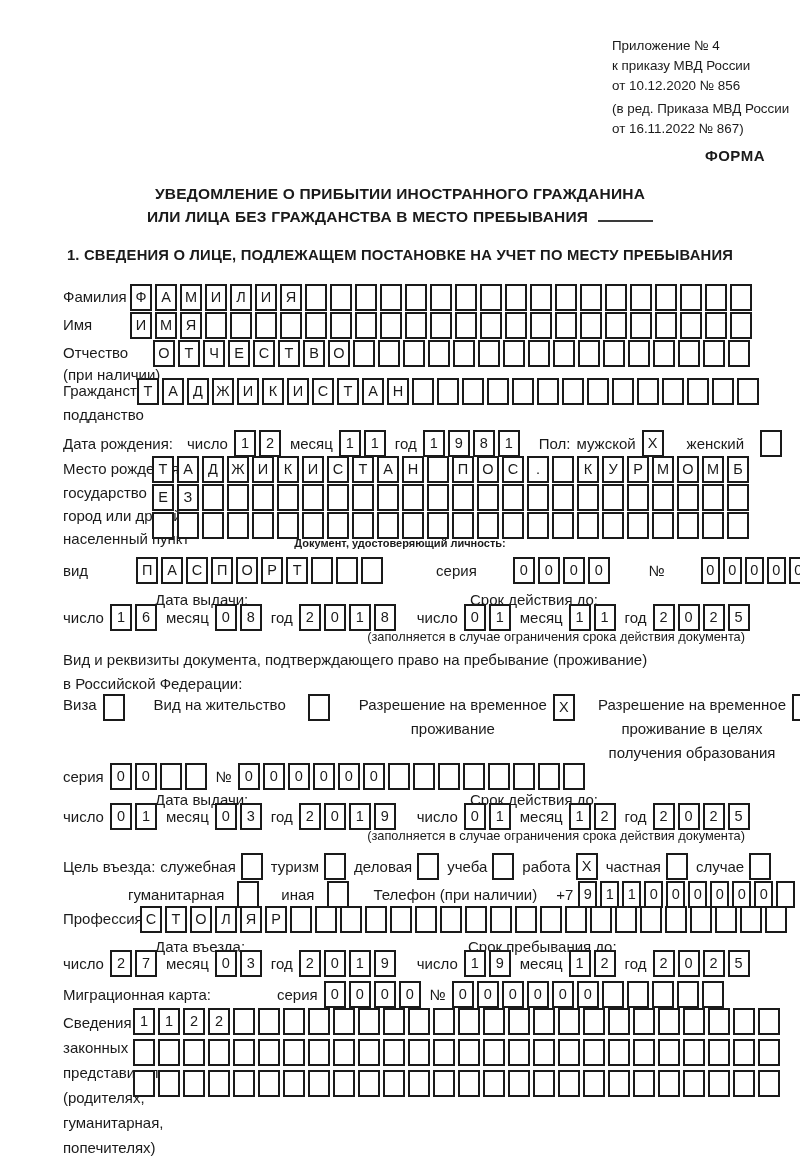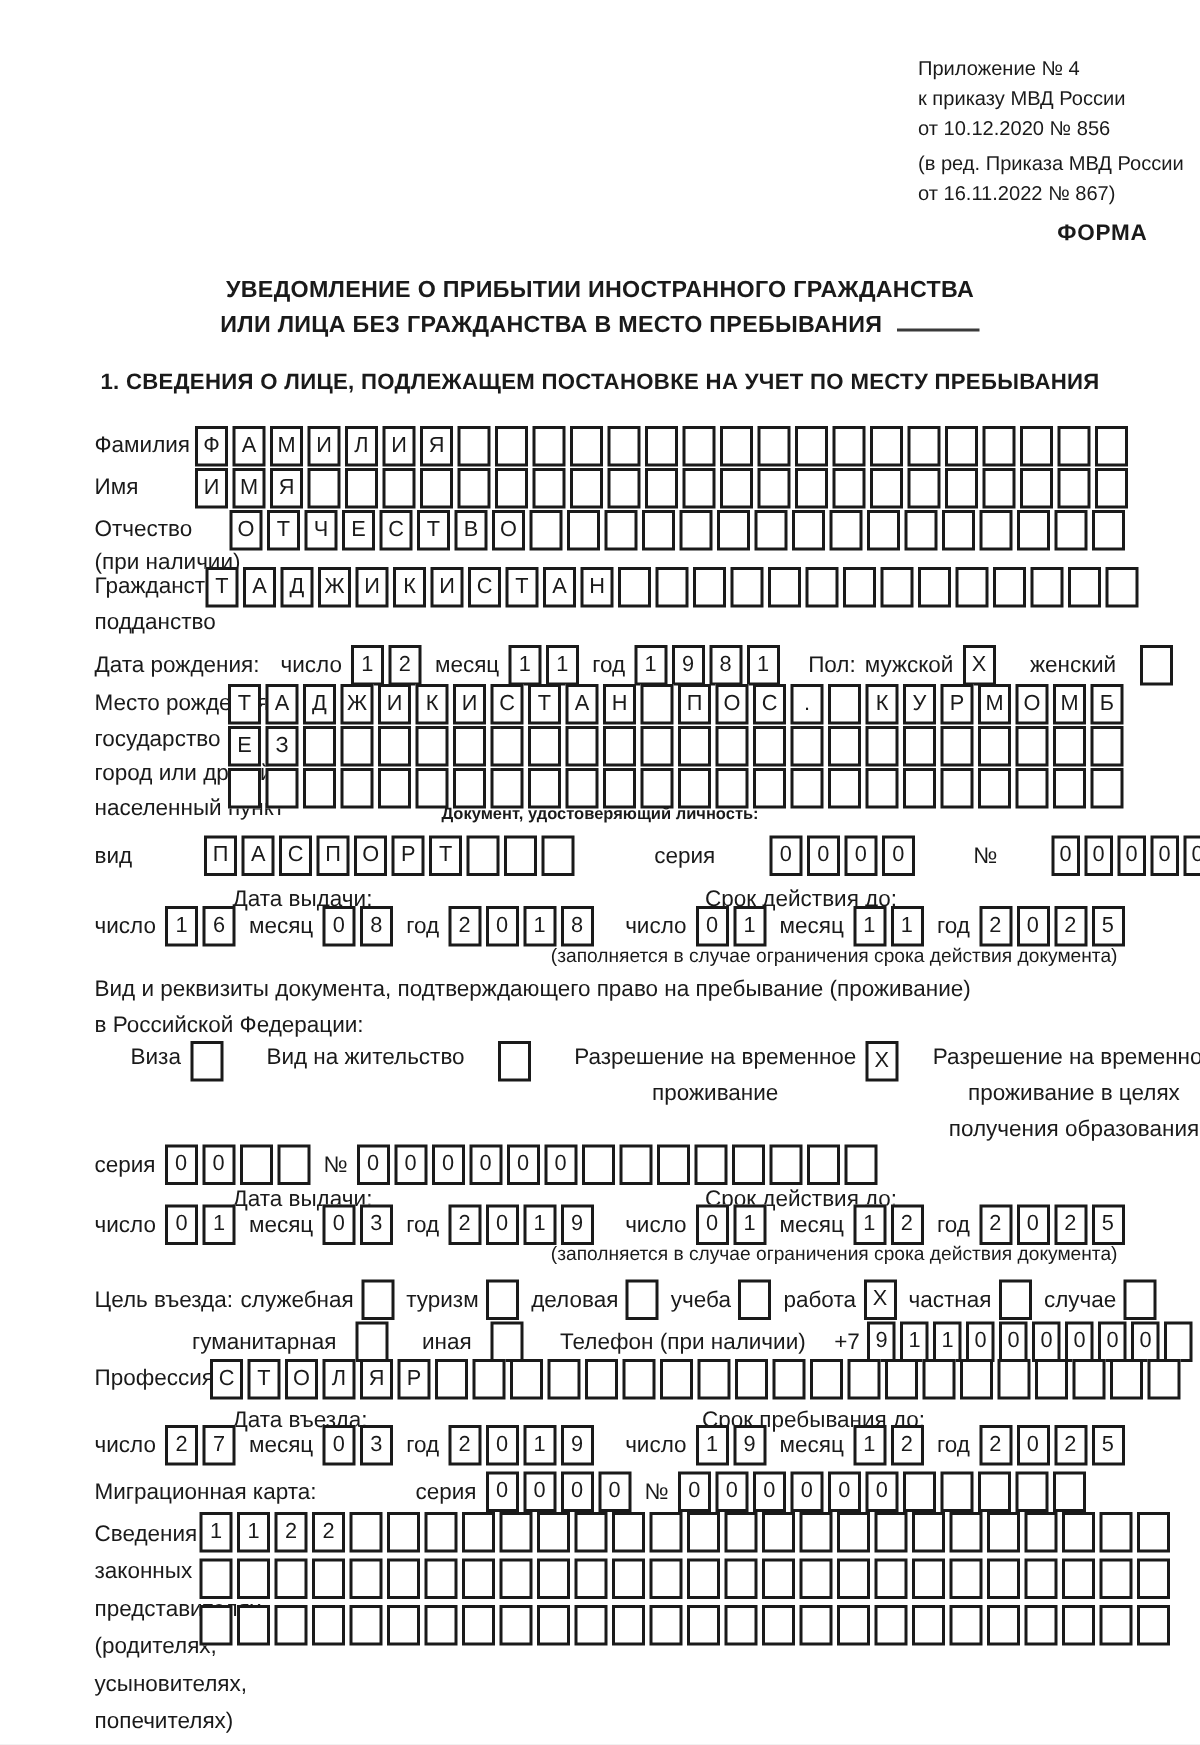--- a/index.html
+++ b/index.html
@@ -33,21 +33,21 @@
   <div class="abs hdr" style="top:36px;left:612px;">
     <div>Приложение № 4</div>
     <div>к приказу МВД России</div>
     <div>от 10.12.2020 № 856</div>
     <div style="margin-top:3px;">(в ред. Приказа МВД России</div>
     <div>от 16.11.2022 № 867)</div>
   </div>
   <div class="abs bold" style="top:147px;right:35px;font-size:15px;letter-spacing:.5px;">ФОРМА</div>
 
   <div class="abs center title" style="top:182px;">
-    <div>УВЕДОМЛЕНИЕ О ПРИБЫТИИ ИНОСТРАННОГО ГРАЖДАНСТВА</div>
+    <div>УВЕДОМЛЕНИЕ О ПРИБЫТИИ ИНОСТРАННОГО ГРАЖДАНИНА</div>
     <div><span>ИЛИ ЛИЦА БЕЗ ГРАЖДАНСТВА В МЕСТО ПРЕБЫВАНИЯ</span><span class="blank-line"></span></div>
   </div>
 
   <div class="abs center sec" style="top:247px;">1. СВЕДЕНИЯ О ЛИЦЕ, ПОДЛЕЖАЩЕМ ПОСТАНОВКЕ НА УЧЕТ ПО МЕСТУ ПРЕБЫВАНИЯ</div>
 
   <div class="abs lbl" style="top:288px;left:63px;">Фамилия</div>
   <div class="abs cells" style="top:284px;left:130px;">
       <span class="cell">Ф</span>
       <span class="cell">А</span>
       <span class="cell">М</span>
@@ -353,21 +353,21 @@
         <span class="cell">2</span>
         <span class="cell">5</span>
       </span>
   </div>
   <div class="abs cap" style="top:629px;right:55px;">(заполняется в случае ограничения срока действия документа)</div>
 
   <div class="abs lbl" style="top:651px;left:63px;">Вид и реквизиты документа, подтверждающего право на пребывание (проживание)</div>
   <div class="abs lbl" style="top:675px;left:63px;">в Российской Федерации:</div>
 
   <div class="row" style="top:693px;left:63px;align-items:flex-start;">
-    <span class="lbl" style="line-height:24px;margin-left:24px;">Виза</span>
+    <span class="lbl" style="line-height:24px;">Виза</span>
     <span class="cells topbox">
         <span class="cell"></span>
       </span>
     <span class="lbl ml20" style="line-height:24px;">Вид на жительство</span>
     <span class="cells topbox ml16">
         <span class="cell"></span>
       </span>
     <span class="cbcol ml20">
       <span>Разрешение на временное</span>
       <span>проживание</span>
@@ -603,21 +603,21 @@
         <span class="cell"></span>
         <span class="cell"></span>
       </span>
   </div>
 
   <div class="abs lbl" style="top:1010px;left:63px;line-height:25px;">
     <div>Сведения о</div>
     <div>законных</div>
     <div>представителях</div>
     <div>(родителях,</div>
-    <div>усыновителях,</div>
+    <div>гуманитарная,</div>
     <div>попечителях)</div>
   </div>
   <div class="abs cells" style="top:1008px;left:133px;">
       <span class="cell">1</span>
       <span class="cell">1</span>
       <span class="cell">2</span>
       <span class="cell">2</span>
       <span class="cell"></span>
       <span class="cell"></span>
       <span class="cell"></span>

